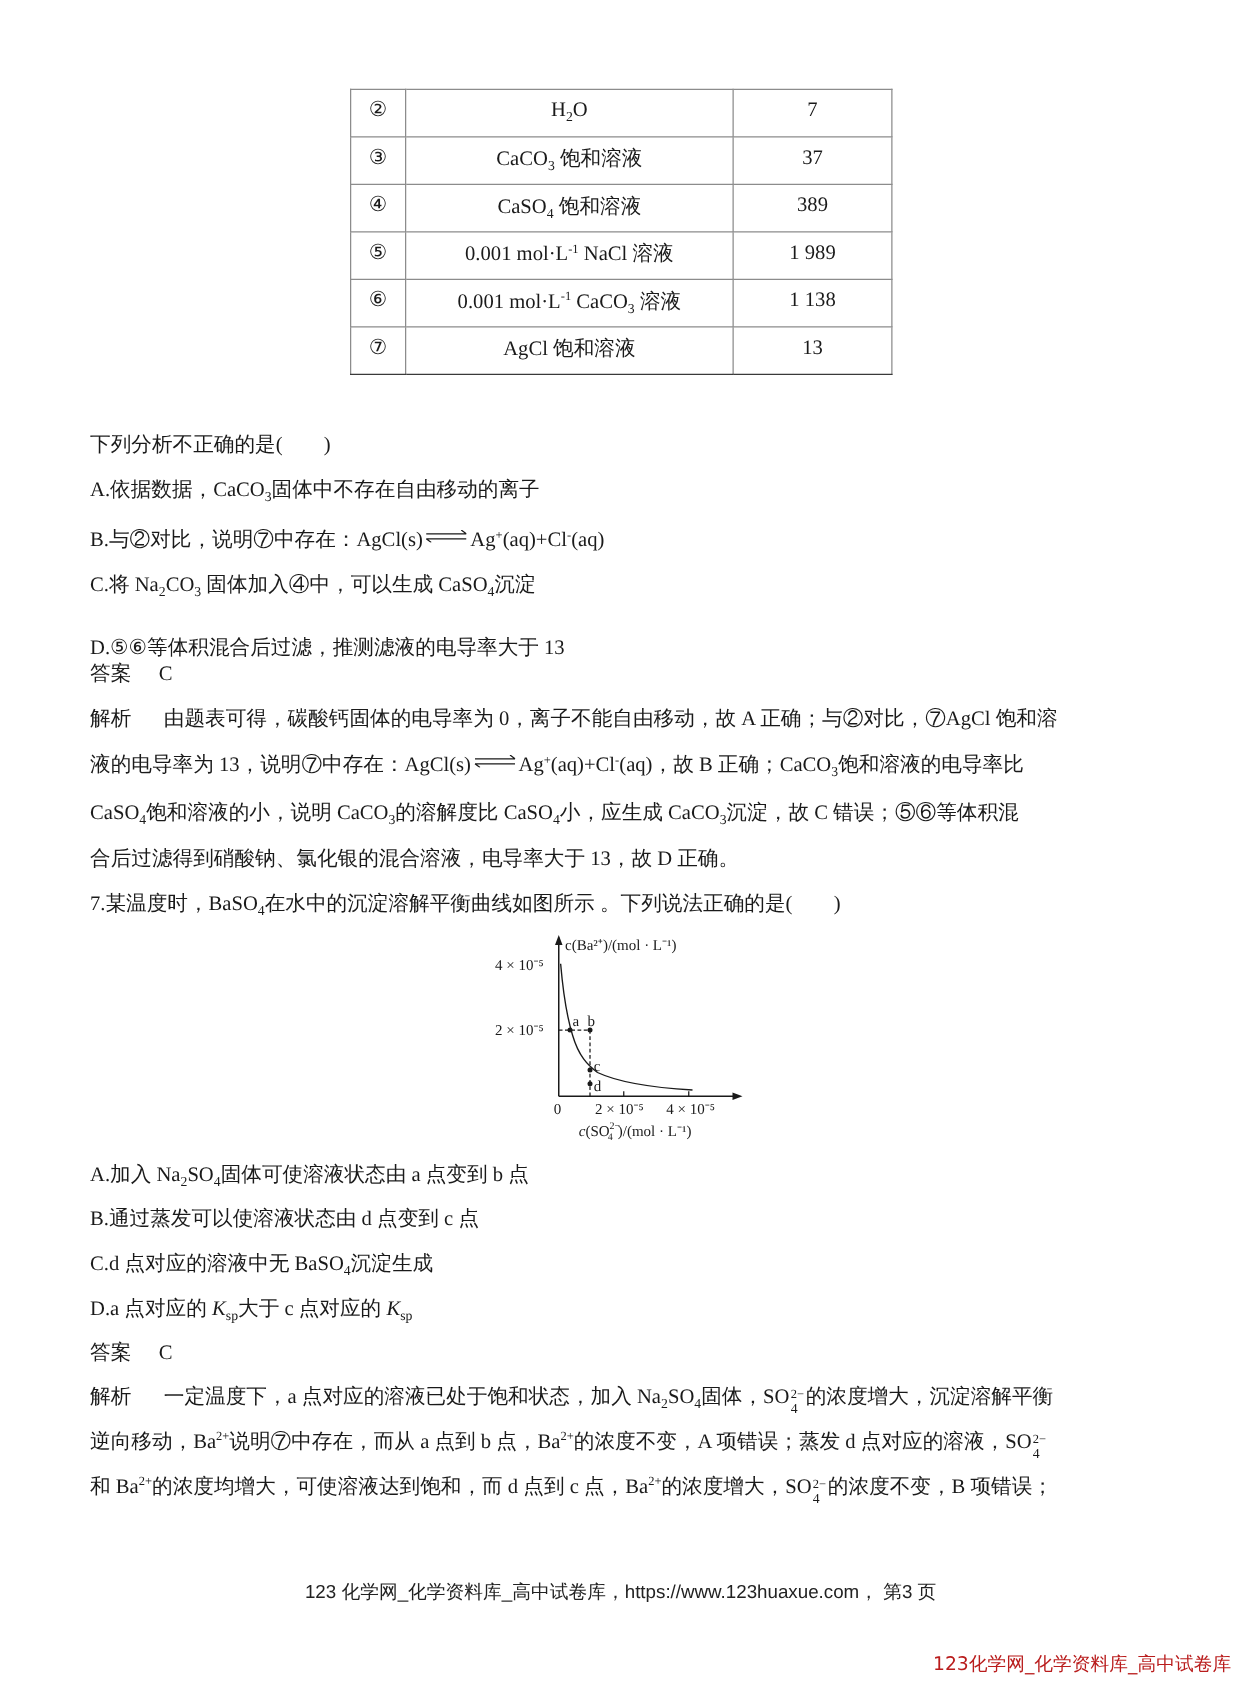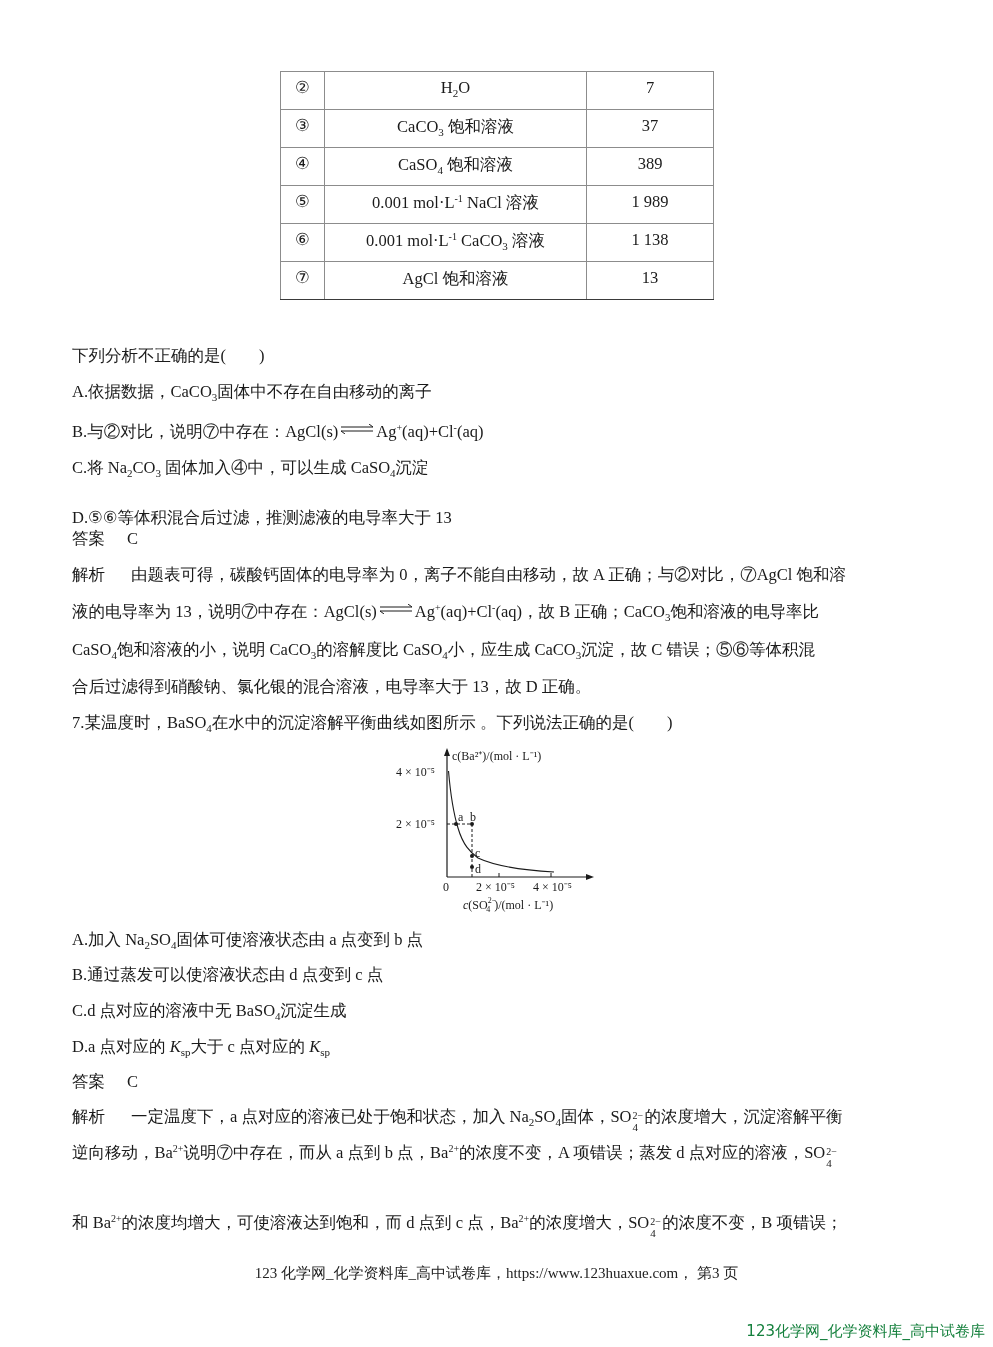--- a/index.html
+++ b/index.html
@@ -16,22 +16,22 @@
   .ionsup .b { position: absolute; top: 5px; left: 1px; font-size: 11px; }
   table.data {
     position: absolute; left: 280px; top: 71px; border-collapse: collapse;
     font-size: 16.5px;
   }
   table.data td { border: 1px solid #8c8c8c; height: 38px; text-align: center; vertical-align: top; padding-top: 6px; box-sizing: border-box; }
   table.data tr:last-child td { border-bottom: 1px solid #3a3a3a; }
   table.data tr.dark-top td { border-top: 1px solid #3a3a3a; }
   .eq-arrow { display: inline-block; width: 34px; height: 10px; position: relative; vertical-align: 3px; margin: 0 2px; }
   .eq-arrow svg { position: absolute; left: 0; top: 0; }
-  .footer { position: absolute; top: 1264px; left: 0; width: 993px; text-align: center; font-family: Liberation Serif, serif; font-size: 15px; color: #222; }
-  .watermark { position: absolute; top: 1322px; right: 8px; font-family: "DejaVu Sans", sans-serif; font-size: 15px; color: #15803d; }
+  .footer { position: absolute; top: 1264px; left: 0; width: 993px; text-align: center; font-family: Liberation Sans, sans-serif; font-size: 15px; color: #222; }
+  .watermark { position: absolute; top: 1322px; right: 8px; font-family: "DejaVu Sans", sans-serif; font-size: 15px; color: #b91c1c; }
   .chart-text { font-family: "Liberation Serif", serif; font-size: 12px; fill: #1a1a1a; }
 </style>
 </head>
 <body>
 
 <table class="data">
   <colgroup>
       <col style="width:44px">
       <col style="width:262px">
       <col style="width:127px">
@@ -157,18 +157,18 @@
 <div class="line" style="top:1071px">
   <span>答案</span><span style="display:inline-block;width:22px"></span><span>C</span>
 </div>
 
 <div class="line" style="top:1106px">
   <span>解析</span><span style="display:inline-block;width:26px"></span><span>一定温度下，a 点对应的溶液已处于饱和状态，加入 Na</span><sub>2</sub><span>SO</span><sub>4</sub><span>固体，SO</span><span class="ionsup"><span class="s">2−</span><span class="b">4</span></span><span>的浓度增大，沉淀溶解平衡</span>
 </div>
 <div class="line" style="top:1142px">
   <span>逆向移动，Ba</span><sup>2+</sup><span>说明⑦中存在，而从 a 点到 b 点，Ba</span><sup>2+</sup><span>的浓度不变，A 项错误；蒸发 d 点对应的溶液，SO</span><span class="ionsup"><span class="s">2−</span><span class="b">4</span></span>
 </div>
-<div class="line" style="top:1212px">
+<div class="line" style="top:1178px">
   <span>和 Ba</span><sup>2+</sup><span>的浓度均增大，可使溶液达到饱和，而 d 点到 c 点，Ba</span><sup>2+</sup><span>的浓度增大，SO</span><span class="ionsup"><span class="s">2−</span><span class="b">4</span></span><span>的浓度不变，B 项错误；</span>
 </div>
 
 <div class="footer">123 化学网_化学资料库_高中试卷库，https://www.123huaxue.com， 第3 页</div>
 <div class="watermark">123化学网_化学资料库_高中试卷库</div>
 
 </body></html>

